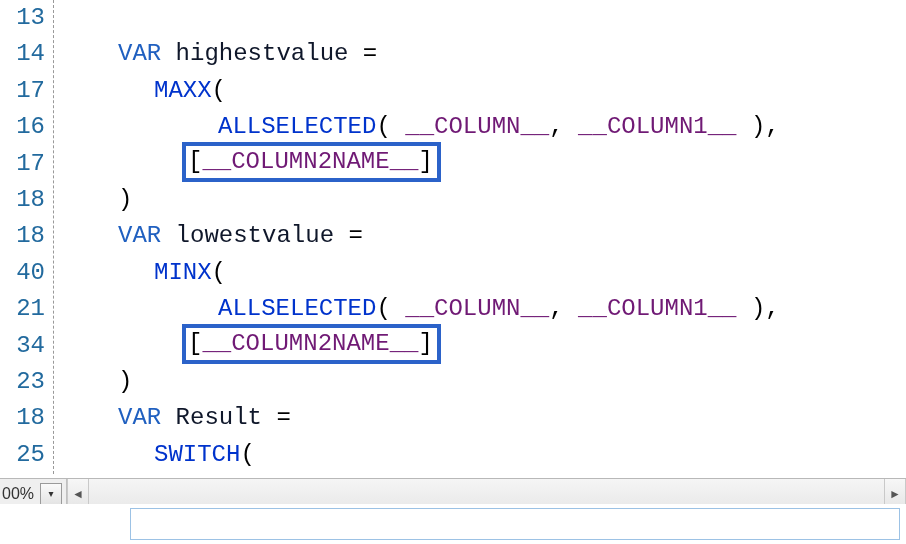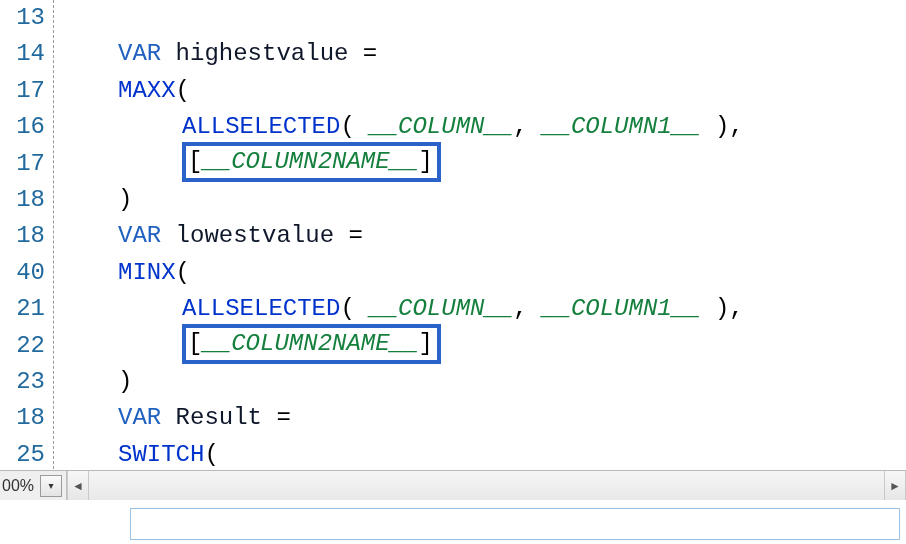--- a/index.html
+++ b/index.html
@@ -31,41 +31,41 @@
     .code {
       flex:1;
       padding-left:8px;
       white-space:pre;
       line-height:36.4px;
       color:#000;
       overflow:hidden;
     }
     .line { height:36.4px; display:flex; align-items:center; position:relative; }
     .kw   { color:#2060c0; }     
-    .fn   { color:#0033cc; }     
+    .fn   { color:#0033cc;margin-left:36px; }     
     .id   { color:#0f172a; }
-    .ph   { color:#15803d;font-style:italic; }     
+    .ph   { color:#701a75; }     
     .punct{ color:#000; }
     .box  {
       border:4px solid #2b62c9;
       padding:0 4px 0 2px;
       display:inline-flex;
       align-items:center;
       position:relative;
       top:-2px;
       height:40px;
     }
     .indent{ display:inline-block; }
     .i1 { width:56px; }
     .i2 { width:120px; }
 
     
     .footer {
       position:absolute;
-      left:0; right:0; bottom:44px;
+      left:0; right:0; bottom:36px;
       height:30px;
       display:flex;
       align-items:stretch;
       border-top:1px solid #b8b8b8;
       background:#efefef;
       font-size:16px;
       font-family:"Segoe UI",Tahoma,sans-serif;
     }
     .zoom-box {
       display:flex;
@@ -117,21 +117,21 @@
   <div class="gutter" id="gutter">
       <div>13</div>
       <div>14</div>
       <div>17</div>
       <div>16</div>
       <div>17</div>
       <div>18</div>
       <div>18</div>
       <div>40</div>
       <div>21</div>
-      <div>22</div>
+      <div>34</div>
       <div>23</div>
       <div>18</div>
       <div>25</div>
     </div>
   <div class="code" id="code"><div class="line"></div><div class="line"><span class="indent i1"></span><span class="kw">VAR </span><span class="id">highestvalue </span><span class="punct">=</span></div><div class="line"><span class="indent i1"></span><span class="fn">MAXX</span><span class="punct">(</span></div><div class="line"><span class="indent i2"></span><span class="fn">ALLSELECTED</span><span class="punct">( </span><span class="ph">__COLUMN__</span><span class="punct">, </span><span class="ph">__COLUMN1__</span><span class="punct"> ),</span></div><div class="line"><span class="indent i2"></span><span class="box"><span class="punct">[</span><span class="ph">__COLUMN2NAME__</span><span class="punct">]</span></span></div><div class="line"><span class="indent i1"></span><span class="punct">)</span></div><div class="line"><span class="indent i1"></span><span class="kw">VAR </span><span class="id">lowestvalue </span><span class="punct">=</span></div><div class="line"><span class="indent i1"></span><span class="fn">MINX</span><span class="punct">(</span></div><div class="line"><span class="indent i2"></span><span class="fn">ALLSELECTED</span><span class="punct">( </span><span class="ph">__COLUMN__</span><span class="punct">, </span><span class="ph">__COLUMN1__</span><span class="punct"> ),</span></div><div class="line"><span class="indent i2"></span><span class="box"><span class="punct">[</span><span class="ph">__COLUMN2NAME__</span><span class="punct">]</span></span></div><div class="line"><span class="indent i1"></span><span class="punct">)</span></div><div class="line"><span class="indent i1"></span><span class="kw">VAR </span><span class="id">Result </span><span class="punct">=</span></div><div class="line"><span class="indent i1"></span><span class="fn">SWITCH</span><span class="punct">(</span></div></div>
 </div>
 
 <div class="footer">
   <div class="zoom-box">
     <span class="zoom-val">00%</span>

